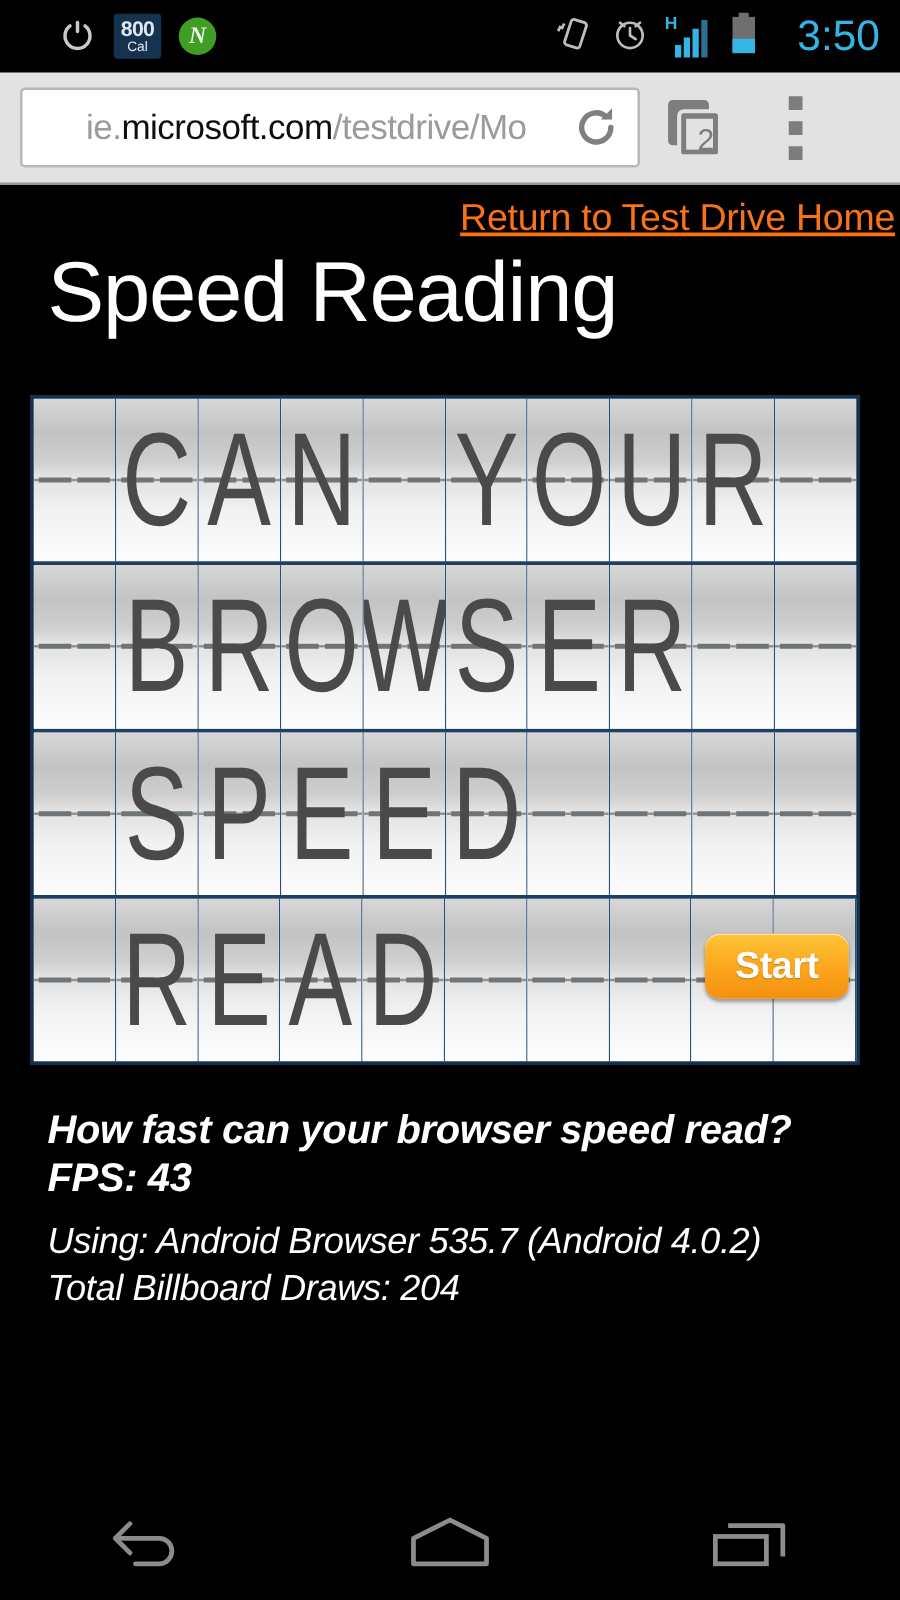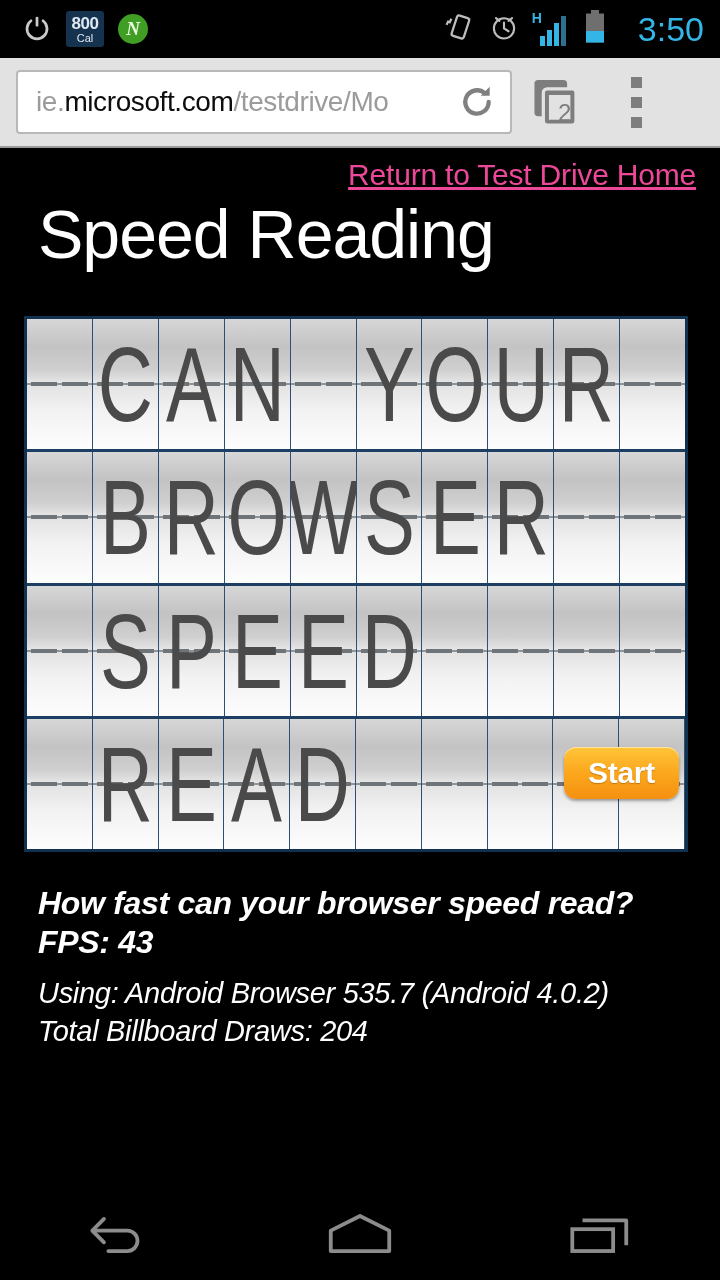--- a/index.html
+++ b/index.html
@@ -2,56 +2,56 @@
 <html><head>
 <meta charset="utf-8">
 <style>
   * { margin:0; padding:0; box-sizing:border-box; }
   html,body { width:720px; height:1280px; background:#000; overflow:hidden; }
   body { font-family:"Liberation Sans", sans-serif; }
 
   
   .statusbar{position:absolute;top:0;left:0;width:720px;height:58px;background:#000;
     display:flex;align-items:center;}
-  .sb-left{display:flex;align-items:center;gap:14px;padding-left:22px;}
+  .sb-left{display:flex;align-items:center;gap:14px;padding-left:22px;margin-left:25px;}
   .sb-right{margin-left:auto;display:flex;align-items:center;gap:12px;padding-right:16px;}
 
   .icon-power{width:30px;height:30px;position:relative;}
   .icon-power svg{display:block;}
   .cal-badge{width:38px;height:36px;background:#15334f;border-radius:3px;
     display:flex;flex-direction:column;align-items:center;justify-content:center;
     color:#dfe8f2;line-height:1;}
   .cal-badge .c1{font-size:17px;font-weight:bold;letter-spacing:-0.5px;}
   .cal-badge .c2{font-size:11px;margin-top:1px;}
   .icon-norton{width:30px;height:30px;border-radius:50%;background:#3f9e23;
     display:flex;align-items:center;justify-content:center;color:#eafbe2;
     font-size:19px;font-weight:bold;font-style:italic;font-family:"Liberation Serif",serif;}
   .clock-time{color:#33b5e5;font-size:34px;font-weight:400;letter-spacing:0px;
     margin-left:20px;line-height:1;}
   .sig-h{color:#33b5e5;font-size:14px;font-weight:bold;position:absolute;left:0;top:-2px;}
   .signal-wrap{position:relative;width:40px;height:34px;}
 
   
   .chrome{position:absolute;top:58px;left:0;width:720px;height:90px;background:#e2e2e2;
-    border-bottom:2px solid #9a9a9a;display:flex;align-items:center;}
+    border-bottom:2px solid #9a9a9a;display:flex;align-items:center;text-align:center;}
   .urlbar{margin-left:16px;width:496px;height:64px;background:#fff;border:2px solid #b8b8b8;
     border-radius:4px;display:flex;align-items:center;padding:0 10px 0 18px;}
   .urltext{flex:1;font-size:28px;white-space:nowrap;overflow:hidden;letter-spacing:-0.4px;}
   .u-dim{color:#9b9b9b;}
   .u-strong{color:#0d0d0d;}
   .reload-btn{width:46px;height:46px;flex:none;display:flex;align-items:center;justify-content:center;}
   .tabs-btn{width:86px;height:90px;display:flex;align-items:center;justify-content:center;position:relative;}
   .tabcount{position:absolute;left:46px;top:42px;font-size:24px;color:#7d7d7d;font-weight:500;}
   .menu-btn{width:76px;height:90px;display:flex;flex-direction:column;align-items:center;
     justify-content:center;gap:9px;}
   .menu-dot{width:11px;height:11px;background:#7d7d7d;}
 
   
   .page{position:absolute;top:148px;left:0;width:720px;height:1042px;background:#000;}
-  .home-link{position:absolute;right:24px;top:10px;color:#ec4899;font-size:30px;
+  .home-link{position:absolute;right:4px;top:10px;color:#f97316;font-size:30px;
     text-decoration:underline;letter-spacing:-0.2px;}
   .title{position:absolute;left:38px;top:52px;color:#fff;font-size:68px;font-weight:400;
     letter-spacing:-1px;line-height:1;}
 
   
   .board{position:absolute;left:24px;top:168px;width:664px;height:536px;
     background:#0d2a47;border:3px solid #12314f;display:flex;flex-direction:column;}
   .flaprow{flex:1;display:flex;border-bottom:3px solid #1c3f63;position:relative;}
   .flaprow:last-child{border-bottom:none;}
   .cell{flex:1;border-right:1px solid #2b4f75;position:relative;overflow:hidden;

